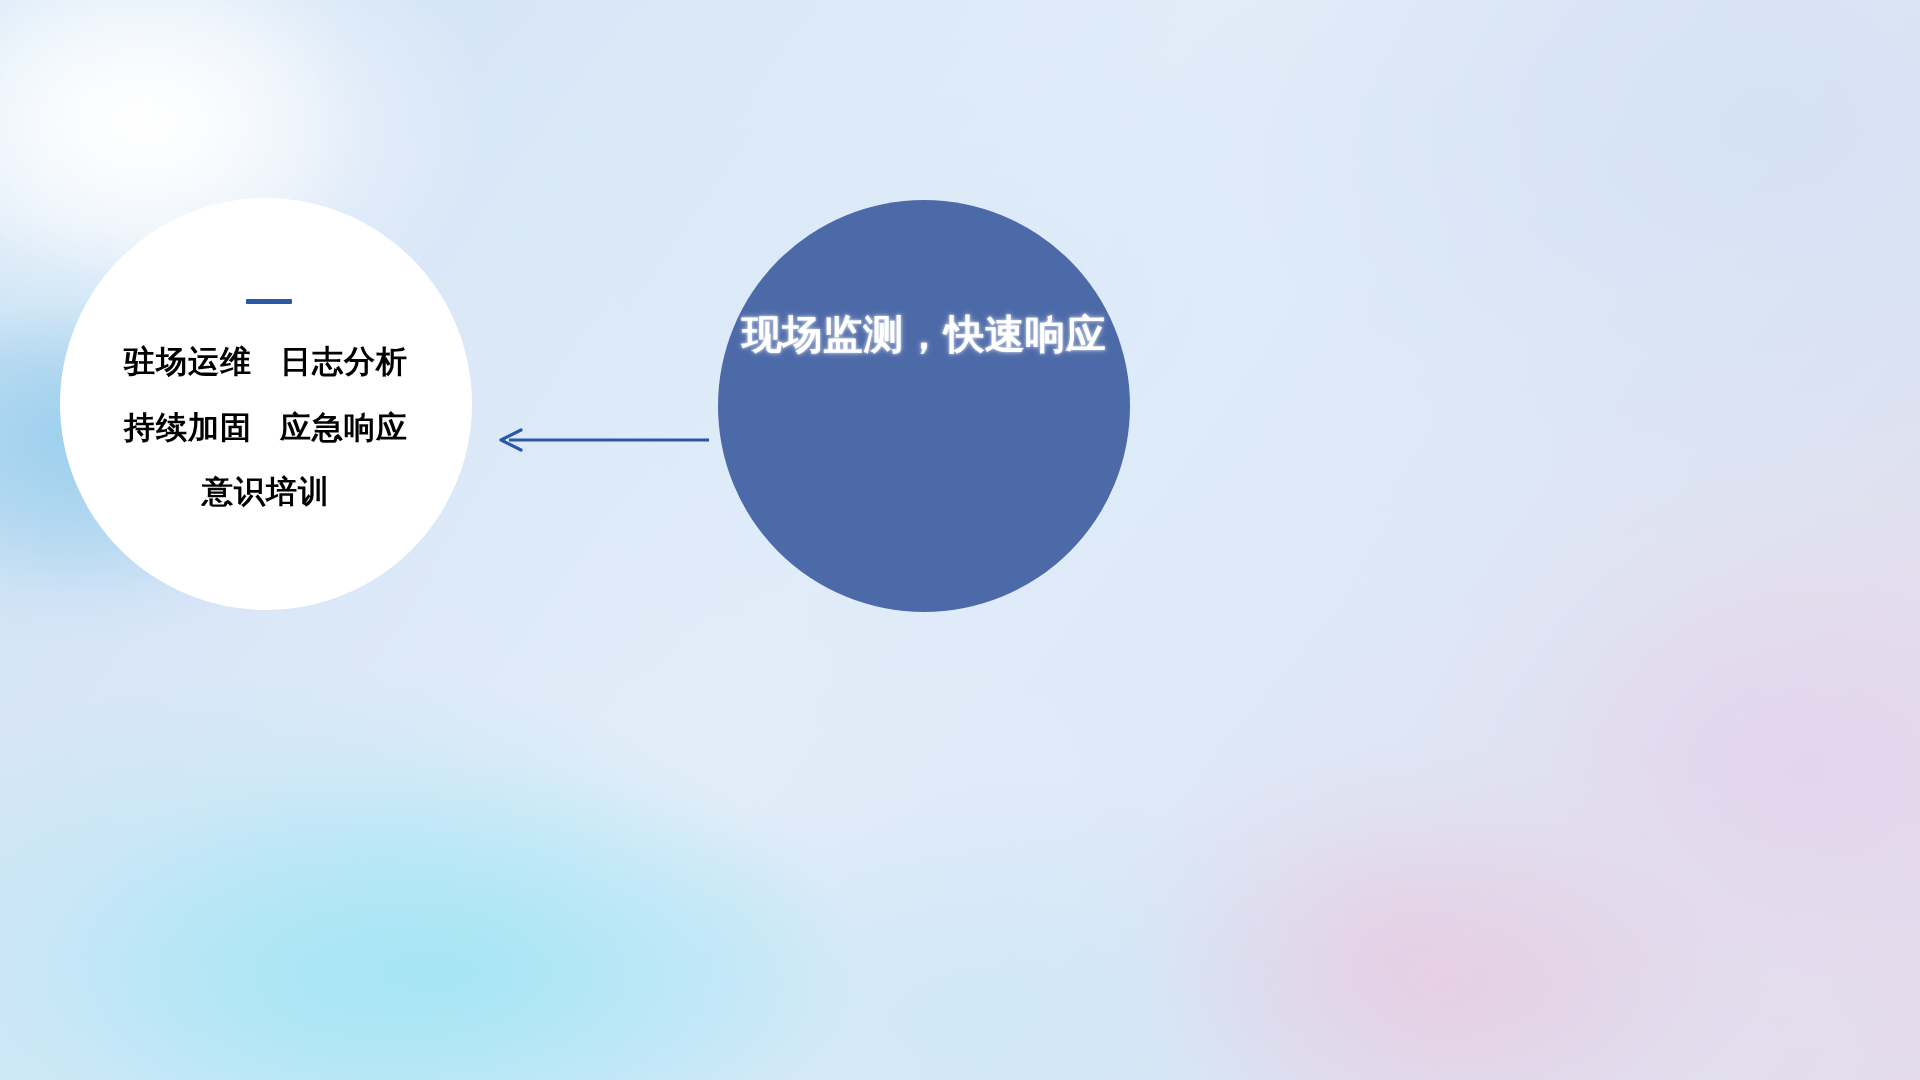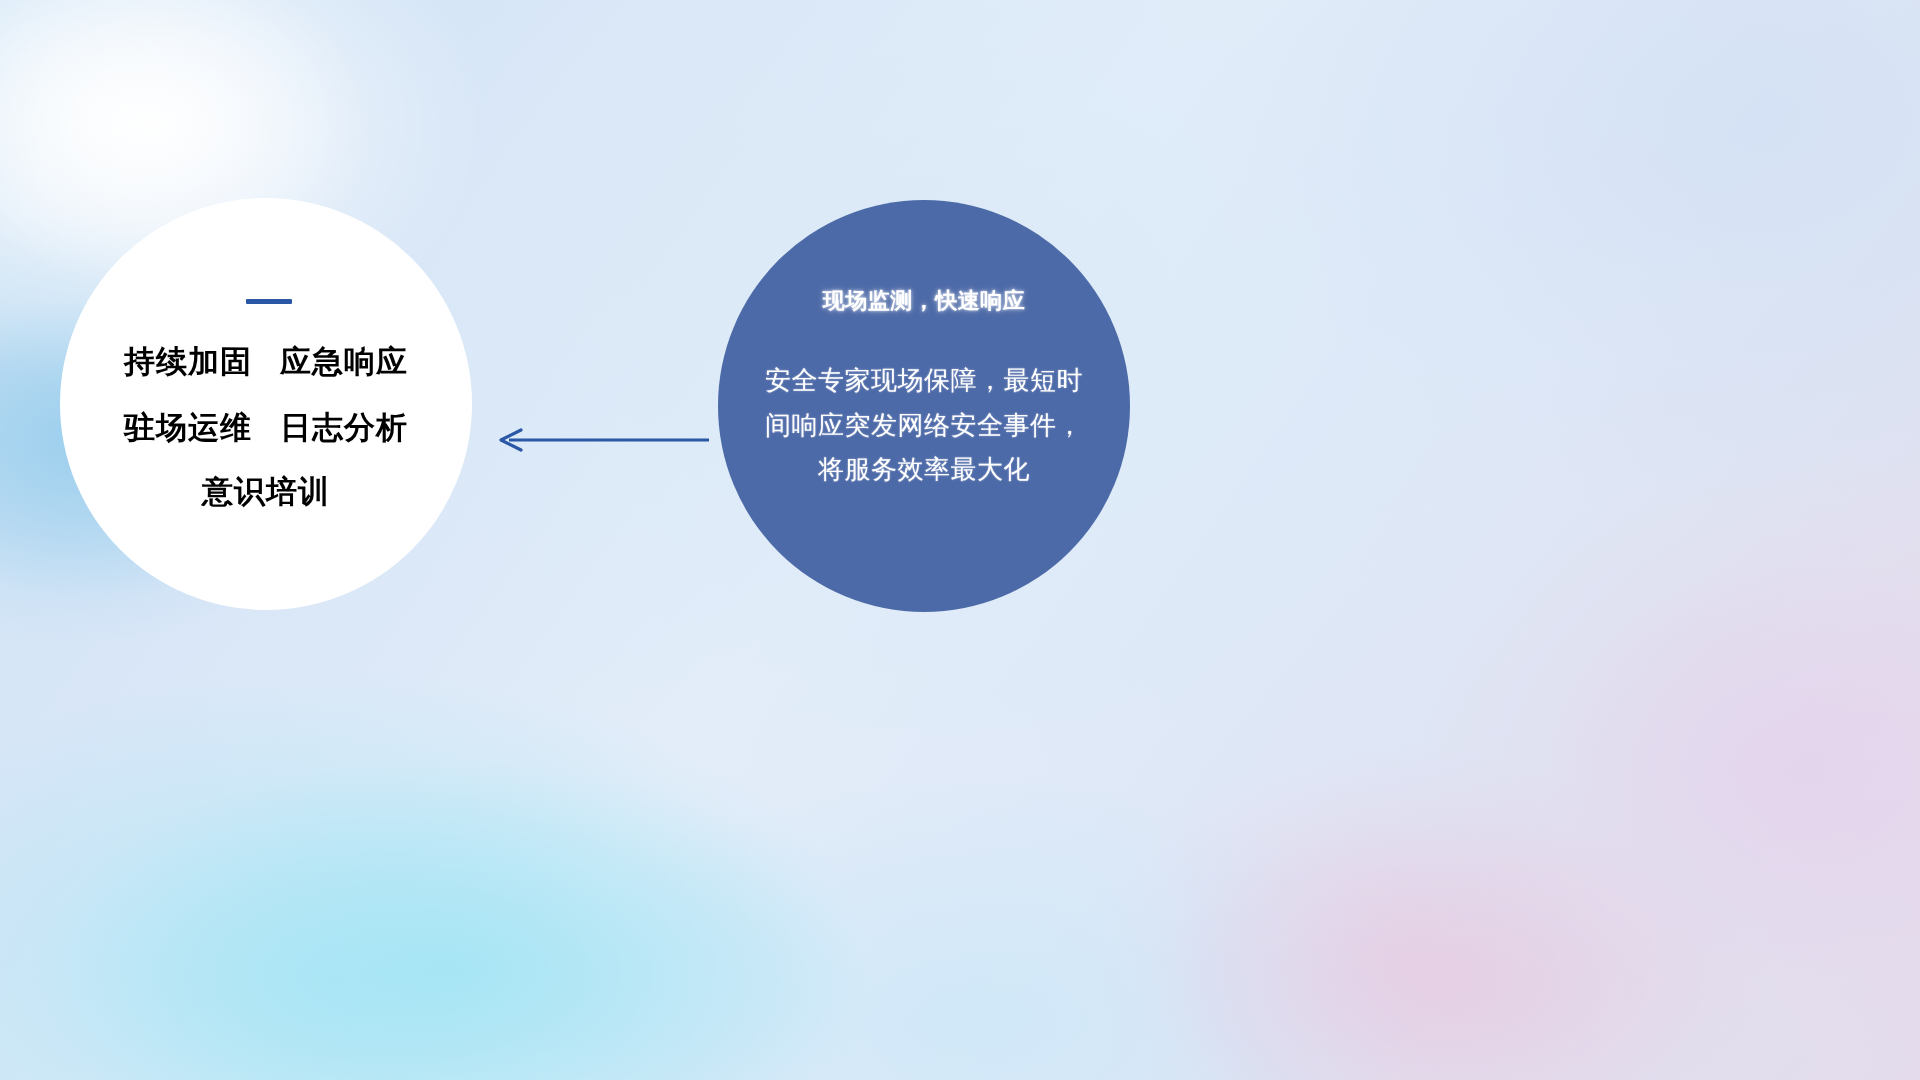--- a/index.html
+++ b/index.html
@@ -55,22 +55,22 @@
   #circle-mid{
     left:718px;top:200px;width:412px;height:412px;
     background:#4d6aa8;
     z-index:3;
   }
   #mid-inner{
     position:absolute;left:0;top:0;width:412px;height:412px;
     display:flex;flex-direction:column;align-items:center;
   }
   #mid-title{
-    margin-top:90px;
-    font-size:22px;font-weight:bold;color:#ffffff;white-space:nowrap;
+    margin-top:114px;
+    font-size:40px;font-weight:bold;color:#ffffff;white-space:nowrap;
     letter-spacing:.5px;line-height:1;
     text-shadow:0 0 3px rgba(255,255,255,.75),0 0 6px rgba(255,255,255,.45);
   }
   #mid-body{
     margin-top:46px;
     font-size:26px;color:#ffffff;line-height:1.72;text-align:center;
     width:340px;letter-spacing:.5px;
     text-shadow:0 0 2px rgba(255,255,255,.5);
   }
 
@@ -107,43 +107,42 @@
   <div class="glow g2"></div>
   <div class="glow g3"></div>
   <div class="glow g4"></div>
   <div class="glow g5"></div>
 
   <div class="circle" id="circle-left">
     <div id="left-inner">
       <div id="left-divider"></div>
 
       <div class="left-row">
+        <span>驻场运维</span>
+        <span class="gap"></span>
+        <span>日志分析</span>
+      </div>
+
+      <div class="left-row">
         <span>持续加固</span>
         <span class="gap"></span>
         <span>应急响应</span>
-      </div>
-
-      <div class="left-row">
-        <span>驻场运维</span>
-        <span class="gap"></span>
-        <span>日志分析</span>
       </div>
 
       <div class="left-row last">
         <span>意识培训</span>
       </div>
     </div>
   </div>
 
   <svg id="arrow" viewBox="0 0 215 30">
     <line x1="214" y1="15" x2="14" y2="15" stroke="#2b58a6" stroke-width="3.2"></line>
     <polyline points="26,5 6,15 26,25" fill="none" stroke="#2b58a6" stroke-width="3.2" stroke-linecap="round" stroke-linejoin="round"></polyline>
   </svg>
 
 
   <div class="circle" id="circle-mid">
     <div id="mid-inner">
       <div id="mid-title">现场监测，快速响应</div>
-      <div id="mid-body">安全专家现场保障，最短时间响应突发网络安全事件，将服务效率最大化</div>
     </div>
   </div>
 
 </div>
 
 </body></html>

